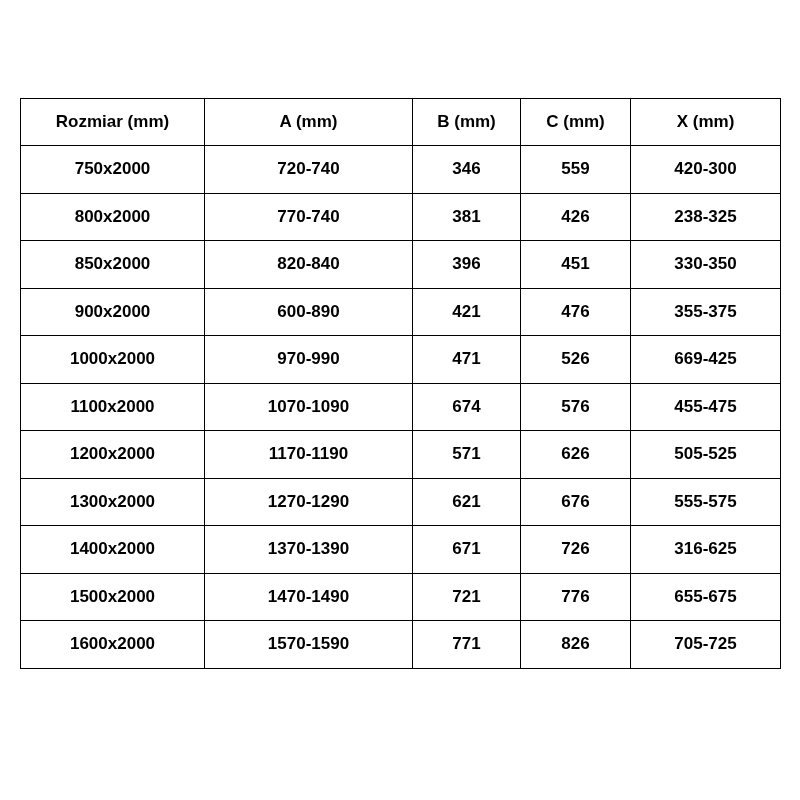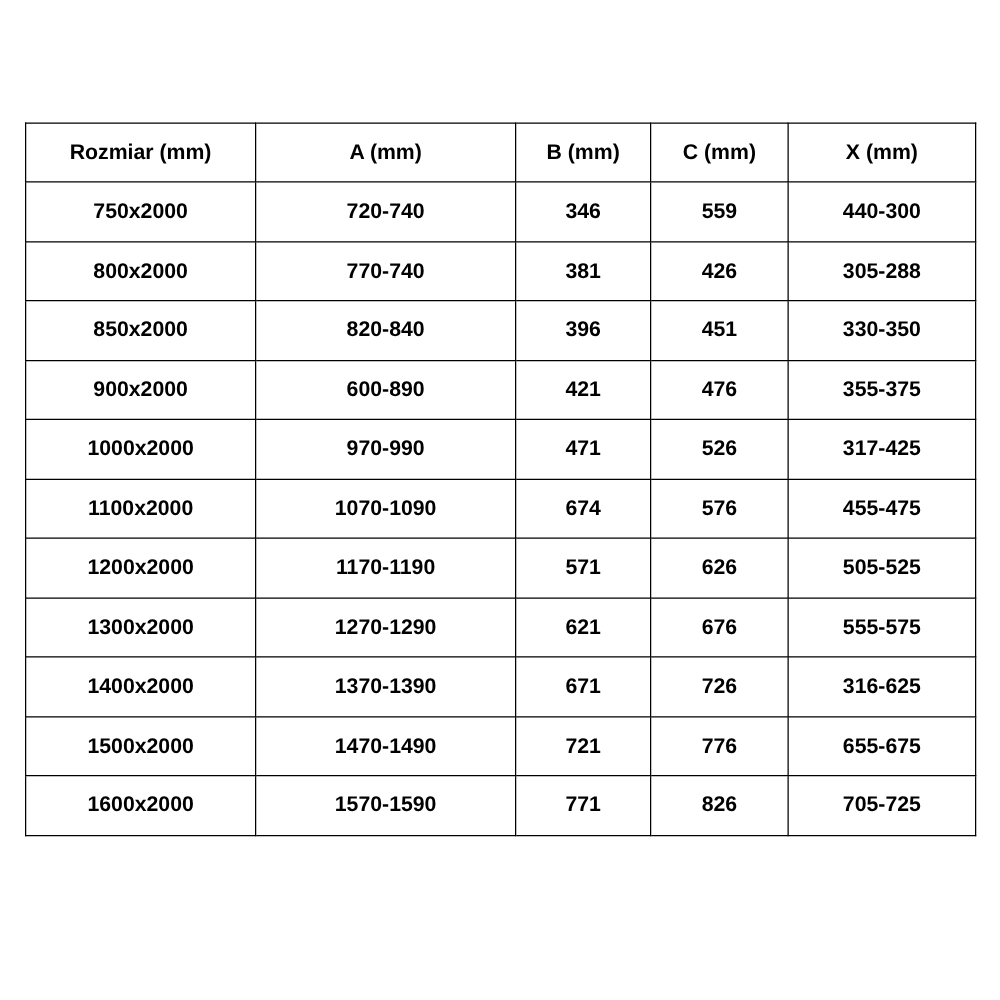--- a/index.html
+++ b/index.html
@@ -76,49 +76,49 @@
           <th>C (mm)</th>
           <th>X (mm)</th>
         </tr>
       </thead>
       <tbody>
         <tr>
           <td>750x2000</td>
           <td>720-740</td>
           <td>346</td>
           <td>559</td>
-          <td>440-300</td>
+          <td>420-300</td>
         </tr>
         <tr>
           <td>800x2000</td>
           <td>770-740</td>
           <td>381</td>
           <td>426</td>
-          <td>305-288</td>
+          <td>238-325</td>
         </tr>
         <tr>
           <td>850x2000</td>
           <td>820-840</td>
           <td>396</td>
           <td>451</td>
           <td>330-350</td>
         </tr>
         <tr>
           <td>900x2000</td>
           <td>600-890</td>
           <td>421</td>
           <td>476</td>
           <td>355-375</td>
         </tr>
         <tr>
           <td>1000x2000</td>
           <td>970-990</td>
           <td>471</td>
           <td>526</td>
-          <td>317-425</td>
+          <td>669-425</td>
         </tr>
         <tr>
           <td>1100x2000</td>
           <td>1070-1090</td>
           <td>674</td>
           <td>576</td>
           <td>455-475</td>
         </tr>
         <tr>
           <td>1200x2000</td>

